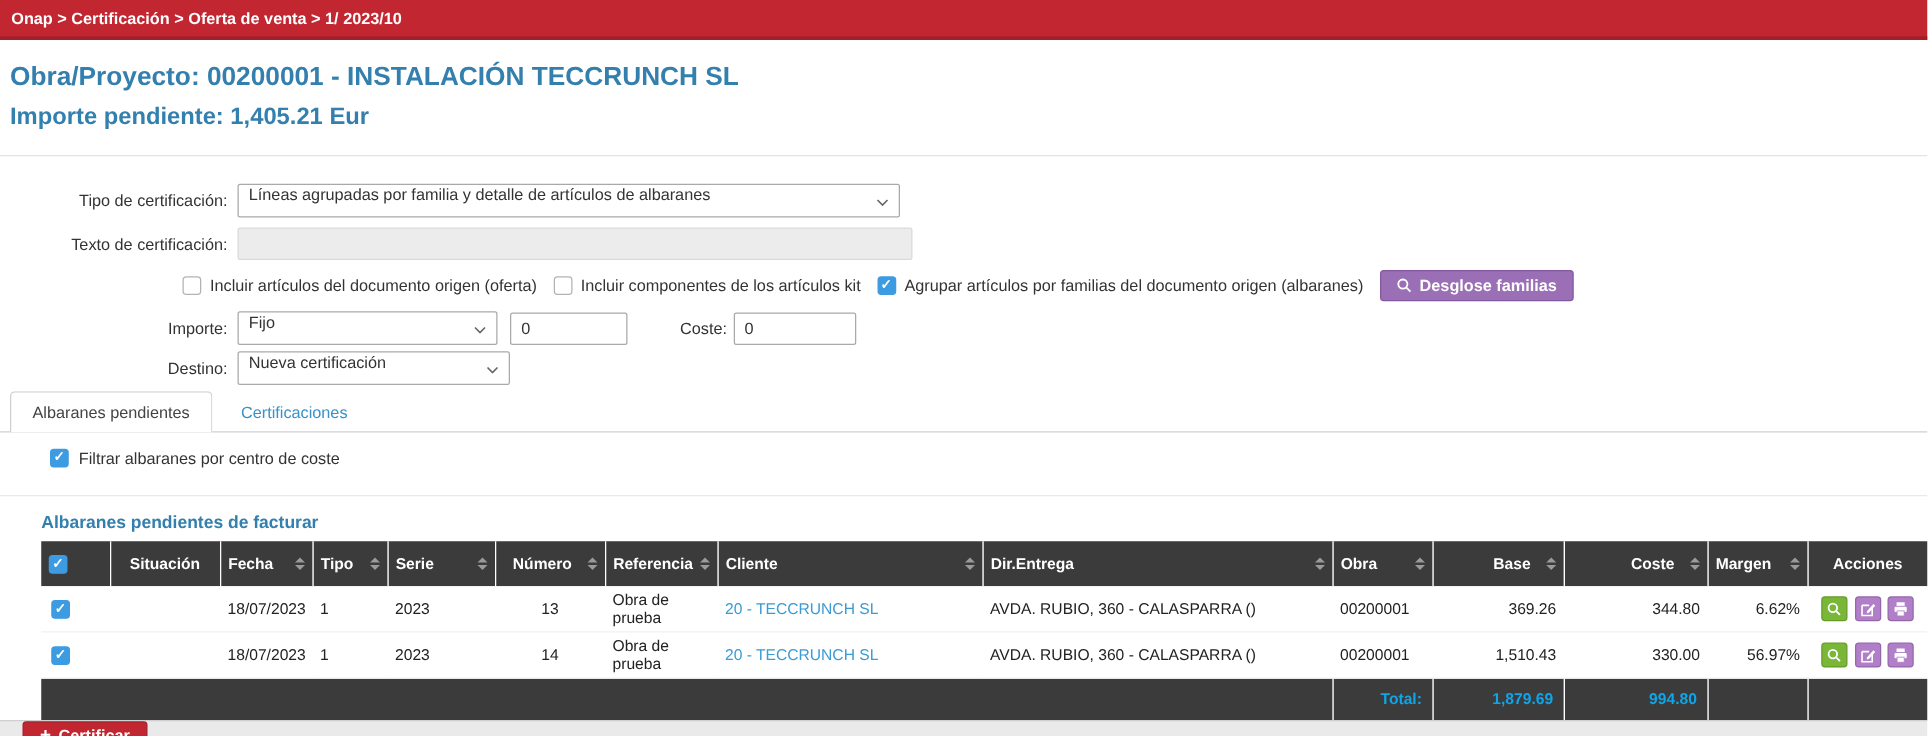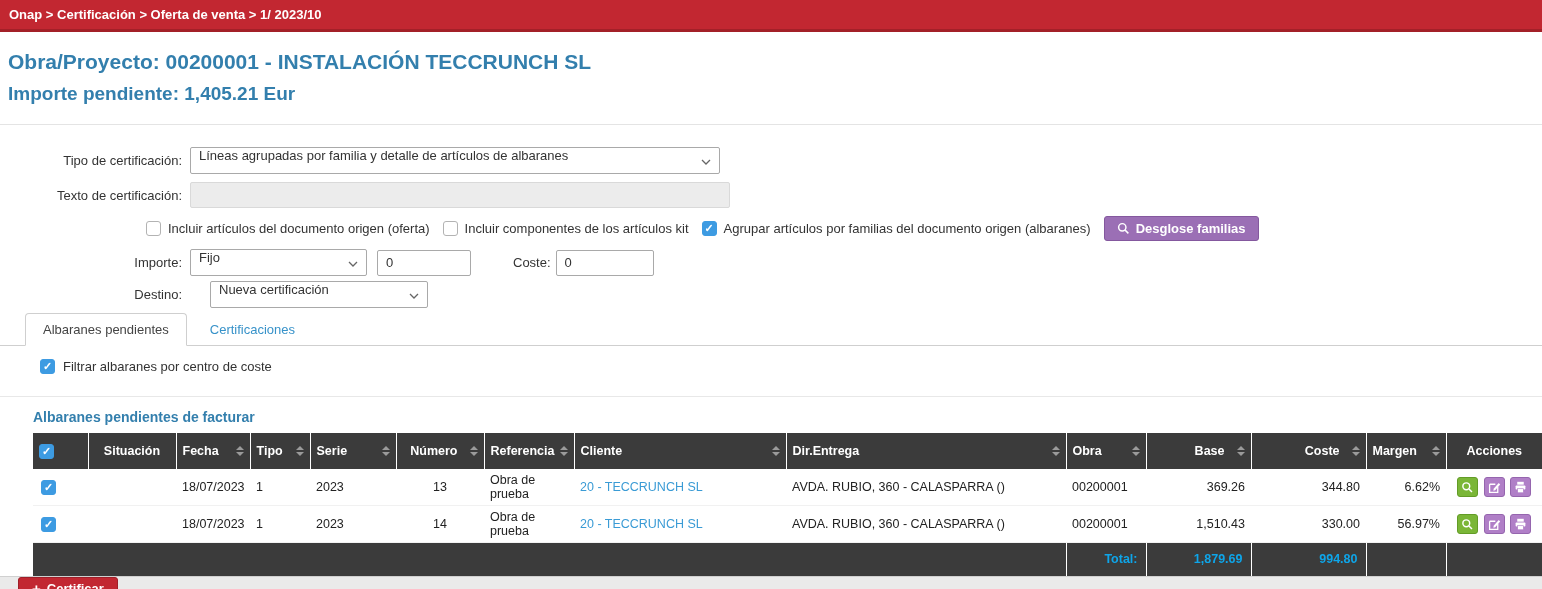--- a/index.html
+++ b/index.html
@@ -34,21 +34,21 @@
     font-size:11px; line-height:15px; color:transparent; }
   .cb.checked { background:#3d9be2; border-color:#3d9be2; color:#fff; font-weight:bold; }
   .cb-group { display:inline-flex; align-items:center; gap:7px; }
 
   .checks-row { display:flex; align-items:center; gap:13px; margin:0 0 8px 146px; }
   .btn-purple { background:#9b6fb5; border:1px solid #84589e; border-radius:3px; color:#fff;
     font-weight:bold; font-size:13px; height:25px; padding:0 12px; display:inline-flex;
     align-items:center; gap:6px; cursor:pointer; margin-left:0; }
 
   
-  .tabs { display:flex; align-items:flex-end; border-bottom:1px solid #cfcfcf; padding-left:25px; margin-top:4px; }
+  .tabs { display:flex; align-items:flex-end; border-bottom:1px solid #cfcfcf; padding-left:8px; margin-top:4px; }
   .tab { padding:8px 17px; font-size:13px; cursor:pointer; position:relative; bottom:-1px; }
   .tab.active { background:#fff; border:1px solid #cfcfcf; border-bottom:1px solid #fff;
     border-radius:4px 4px 0 0; color:#444; }
   .tab.inactive { color:#3792c9; border:1px solid transparent; margin-left:5px; }
 
   .filter-row { display:flex; align-items:center; gap:8px; margin:13px 0 0 40px; }
 
   .divider2 { border-bottom:1px solid #e8e8e8; width:100%; margin-top:22px; }
 
   
@@ -134,36 +134,36 @@
       <svg width="13" height="13" viewBox="0 0 16 16">
           <circle cx="6.5" cy="6.5" r="4.5" fill="none" stroke="#fff" stroke-width="1.8"></circle>
           <line x1="10" y1="10" x2="14" y2="14" stroke="#fff" stroke-width="1.8"></line>
         </svg>
       <span>Desglose familias</span>
     </span>
   </div>
 
   <div class="form-row" style="margin-bottom:5px;">
     <div class="form-label">Importe:</div>
-    <div class="sel" style="width:177px;">
+    <div class="sel" style="width:208px;">
       <span>Fijo</span>
       <svg class="chev" width="10" height="6" viewBox="0 0 10 6">
           <path d="M1 1 L5 5 L9 1" stroke="#666" stroke-width="1.3" fill="none"></path>
         </svg>
     </div>
     <div class="inputbox" style="width:94px; margin-left:10px;">
       <span>0</span>
     </div>
     <div class="form-label" style="width:auto; margin-left:42px; margin-right:5px;">Coste:</div>
     <div class="inputbox" style="width:98px;">
       <span>0</span>
     </div>
   </div>
 
-  <div class="form-row" style="margin-bottom:0;gap:20px;">
+  <div class="form-row" style="margin-bottom:0;">
     <div class="form-label">Destino:</div>
     <div class="sel" style="width:218px;">
       <span>Nueva certificación</span>
       <svg class="chev" width="10" height="6" viewBox="0 0 10 6">
           <path d="M1 1 L5 5 L9 1" stroke="#666" stroke-width="1.3" fill="none"></path>
         </svg>
     </div>
   </div>
 </div>
 

